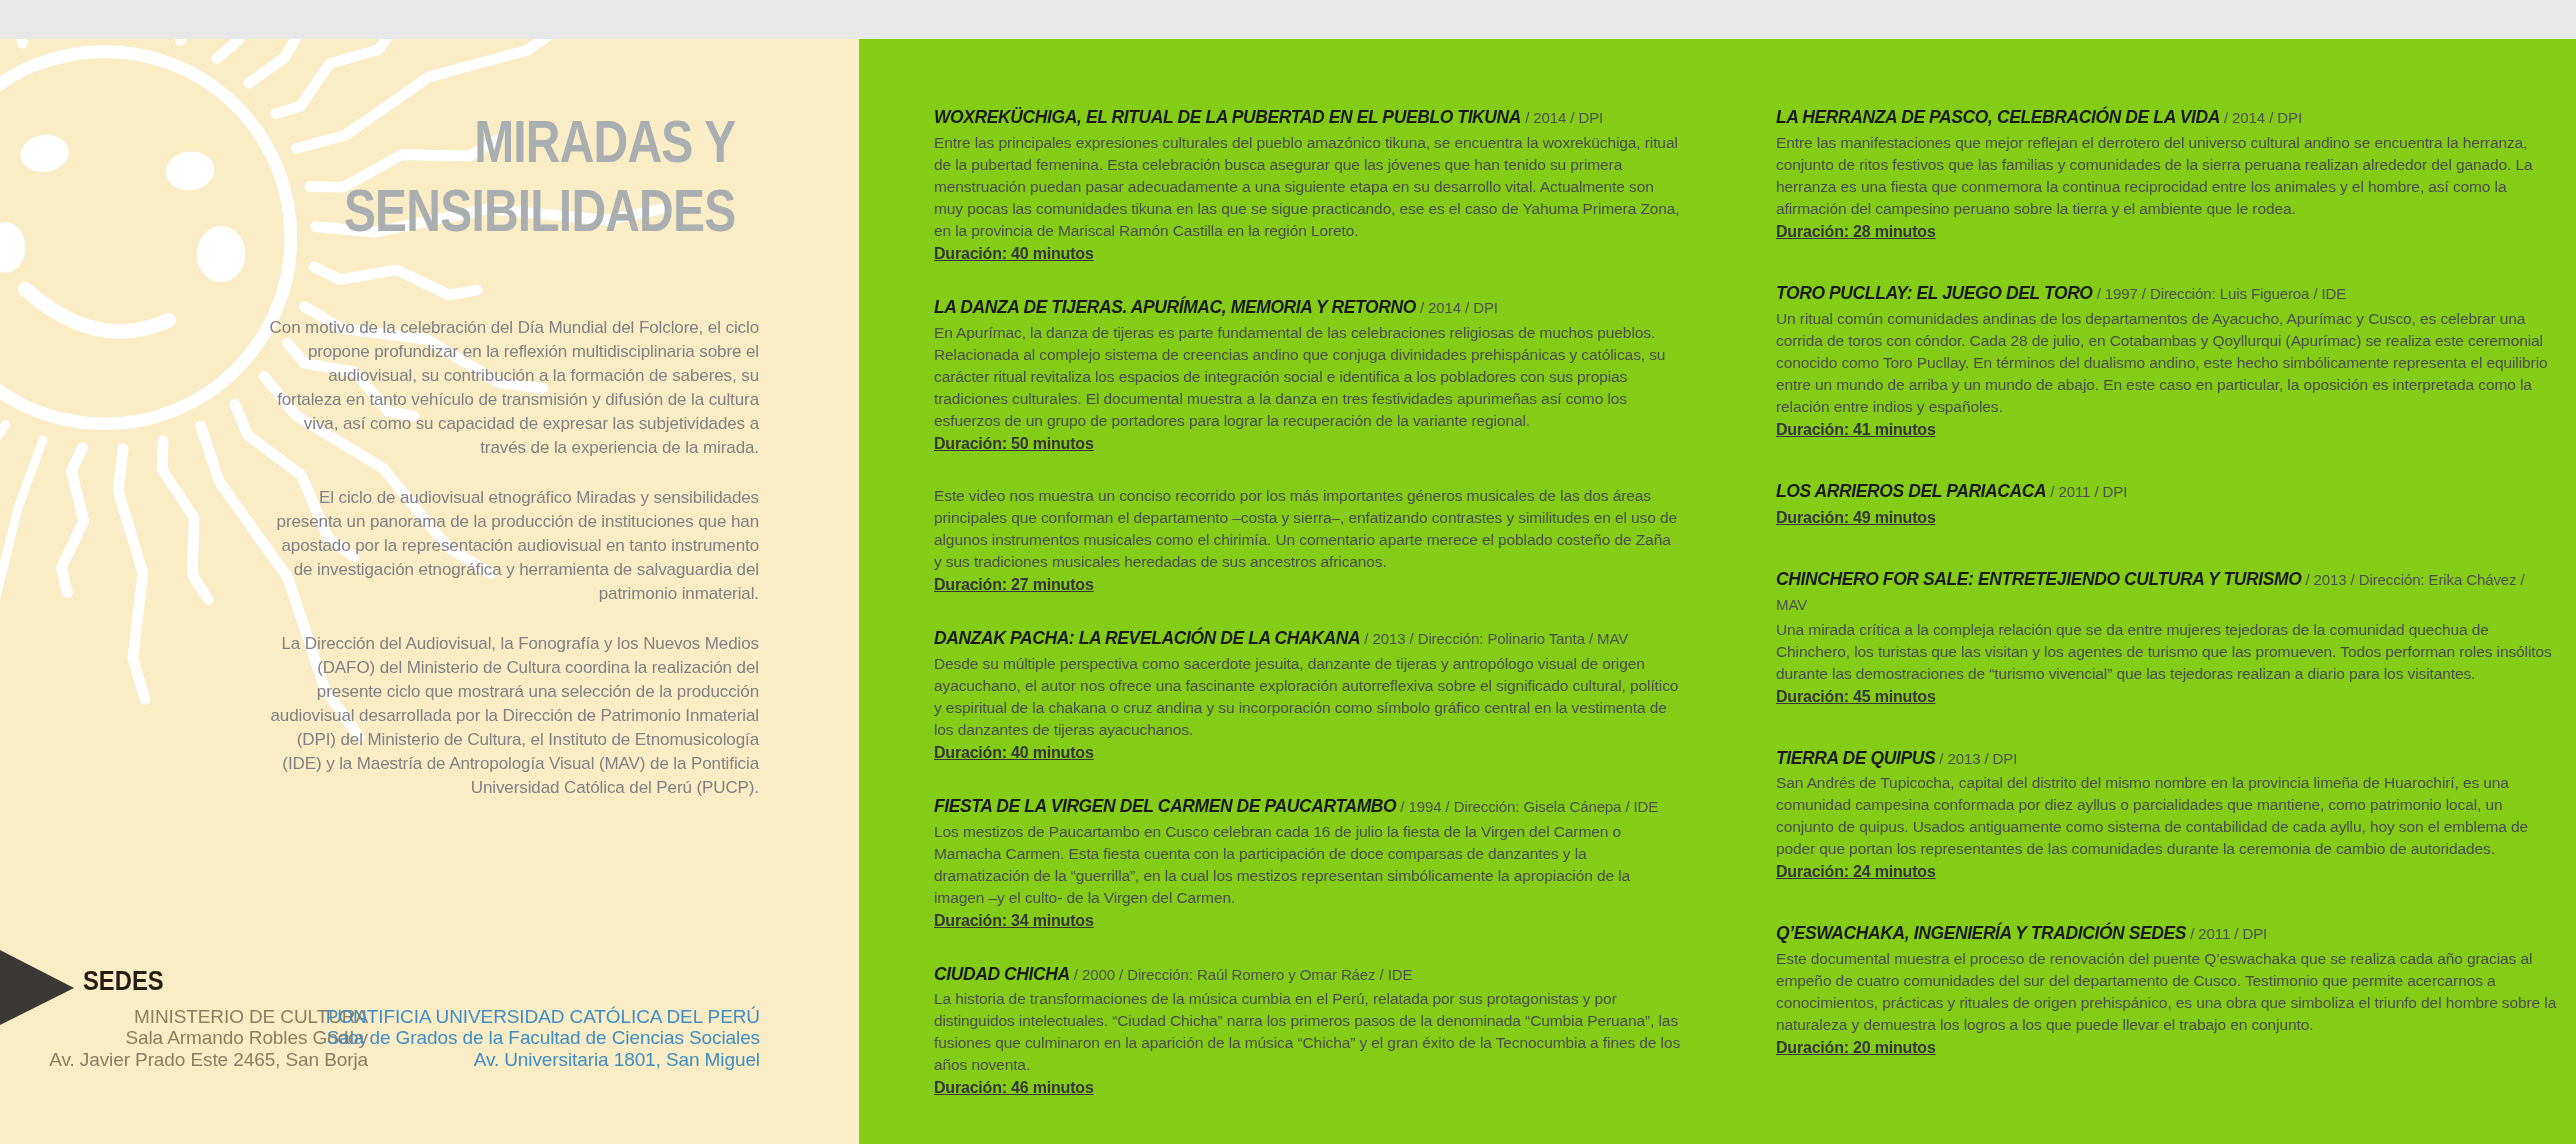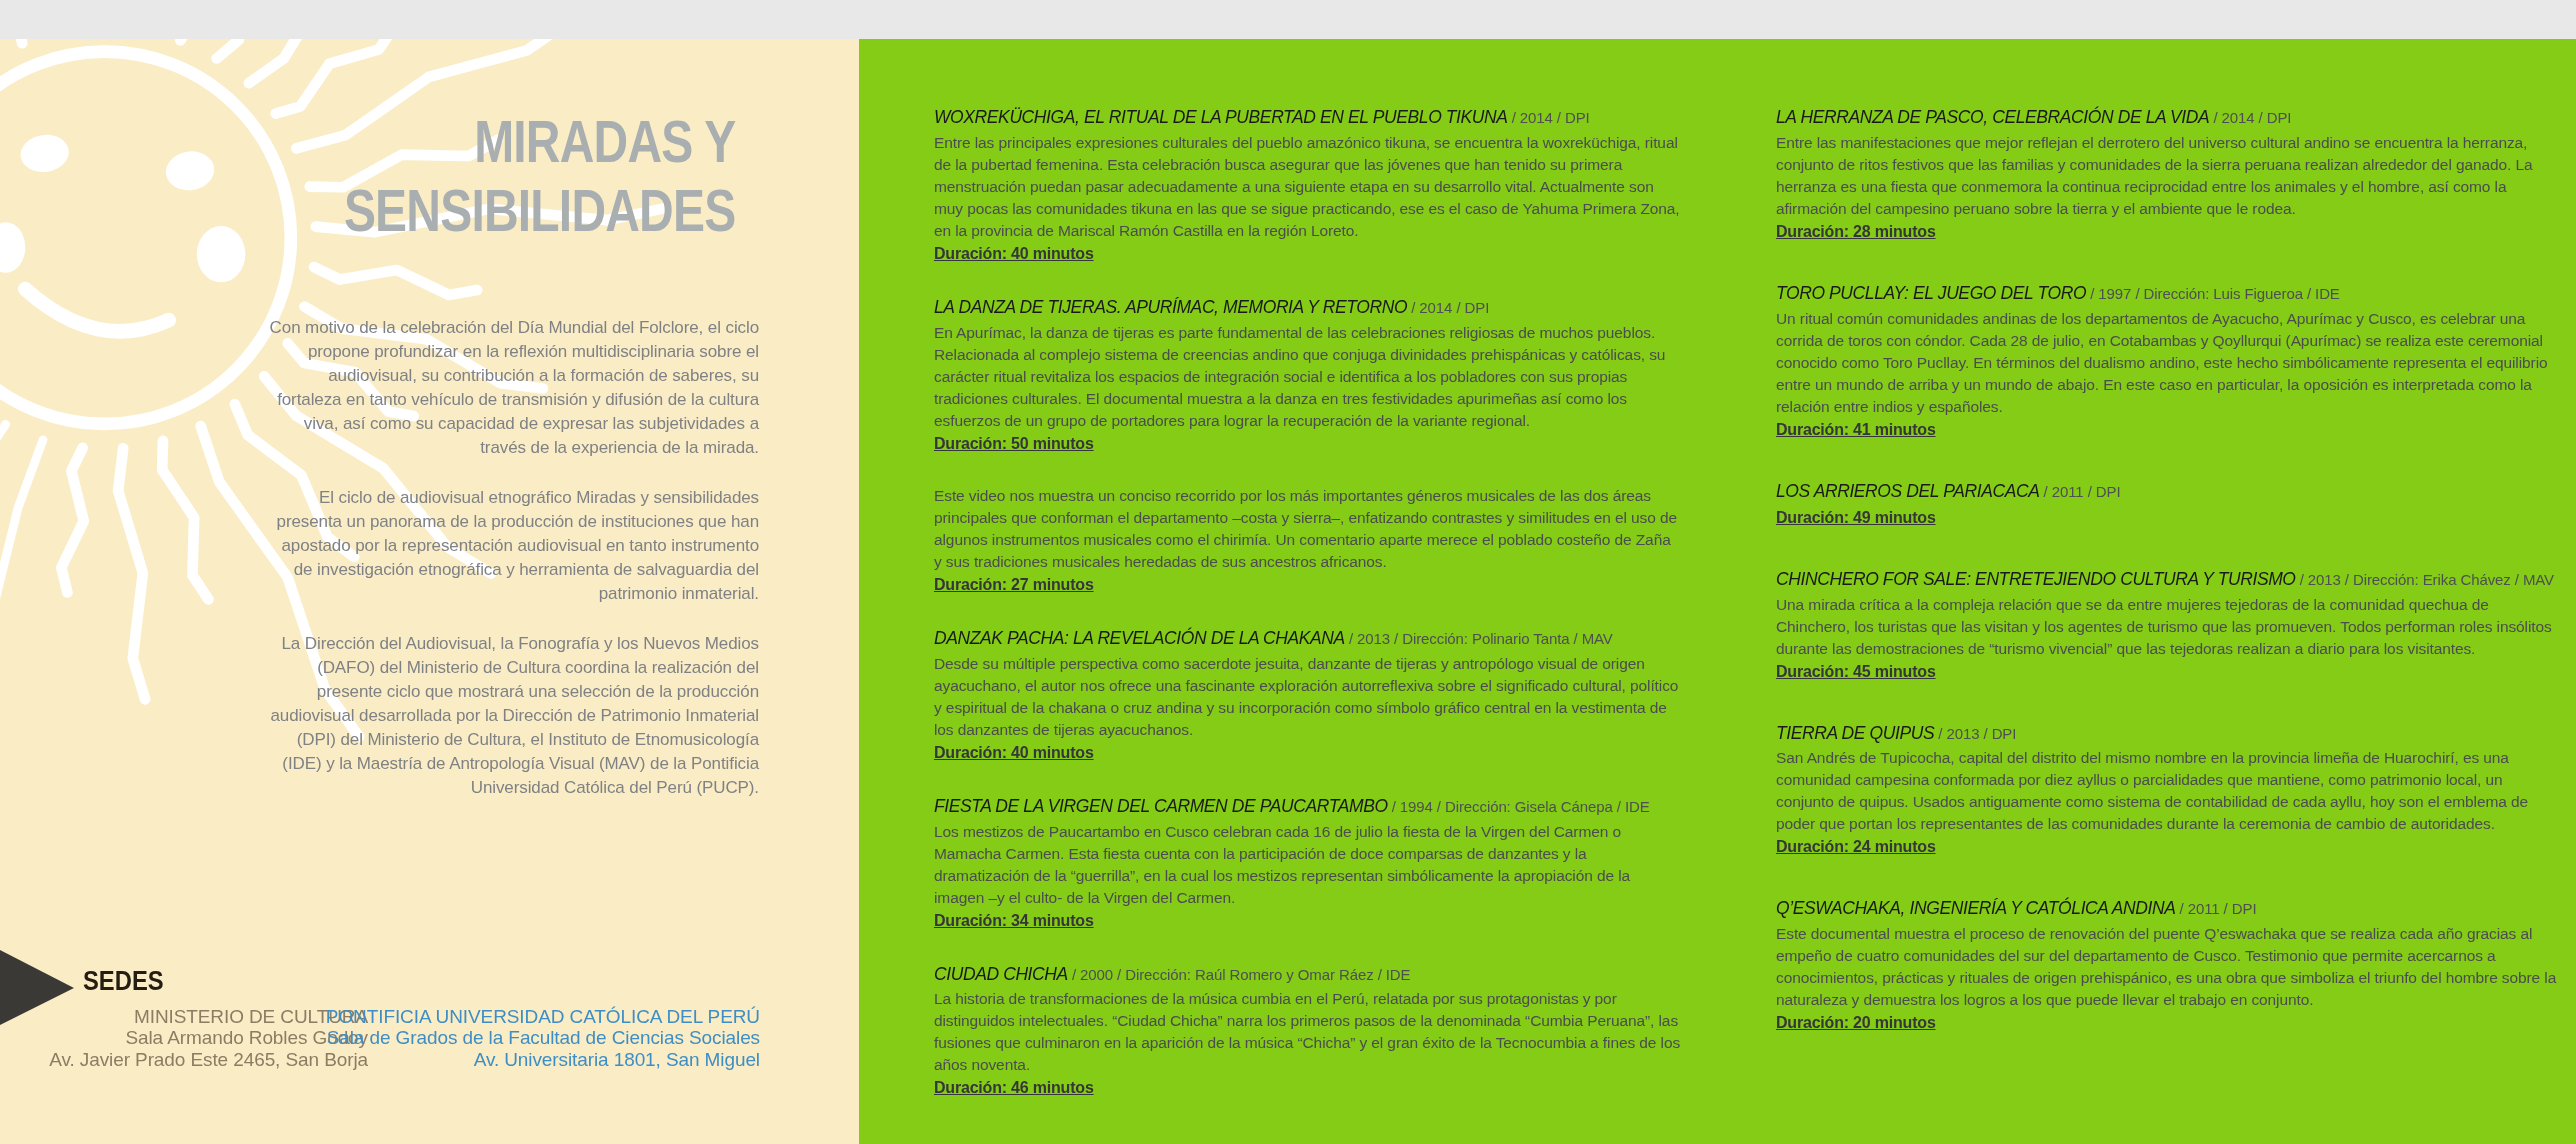--- a/index.html
+++ b/index.html
@@ -53,21 +53,21 @@
   
   .col{position:absolute;top:66px;}
   .col-mid{left:934px;width:748px;}
   .col-right{left:1776px;width:781px;}
   .entry{margin:0 0 30px 0;}
   .col-right .entry{margin-bottom:38px;}
   .entry-head{
     font-size:17.5px;line-height:25px;margin-bottom:1.9px;
     letter-spacing:-0.4px;
   }
-  .entry-title{font-weight:normal;font-style:italic;color:#1a1a1a;}
+  .entry-title{font-weight:bold;font-style:italic;color:#1a1a1a;}
   .entry-meta{font-weight:normal;font-style:normal;font-size:15px;color:#4e4f51;letter-spacing:-0.1px;}
   .entry-body{
     margin:0;font-size:15.5px;line-height:22px;color:#4b4c4e;
     letter-spacing:-0.1px;
   }
   .entry-dur{
     font-size:16px;line-height:23px;font-weight:bold;color:#353637;
     letter-spacing:-0.2px;
     text-decoration:underline;
   }
@@ -211,20 +211,20 @@
       <div class="entry-dur">Duración: 45 minutos</div>
     </div>
 
     <div class="entry">
       <div class="entry-head"><span class="entry-title">TIERRA DE QUIPUS</span><span class="entry-meta"> / 2013 / DPI</span></div>
       <p class="entry-body">San Andrés de Tupicocha, capital del distrito del mismo nombre en la provincia limeña de Huarochirí, es una comunidad campesina conformada por diez ayllus o parcialidades que mantiene, como patrimonio local, un conjunto de quipus. Usados antiguamente como sistema de contabilidad de cada ayllu, hoy son el emblema de poder que portan los representantes de las comunidades durante la ceremonia de cambio de autoridades.</p>
       <div class="entry-dur">Duración: 24 minutos</div>
     </div>
 
     <div class="entry">
-      <div class="entry-head"><span class="entry-title">Q’ESWACHAKA, INGENIERÍA Y CATÓLICA ANDINA</span><span class="entry-meta"> / 2011 / DPI</span></div>
+      <div class="entry-head"><span class="entry-title">Q’ESWACHAKA, INGENIERÍA Y TRADICIÓN SEDES</span><span class="entry-meta"> / 2011 / DPI</span></div>
       <p class="entry-body">Este documental muestra el proceso de renovación del puente Q’eswachaka que se realiza cada año gracias al empeño de cuatro comunidades del sur del departamento de Cusco. Testimonio que permite acercarnos a conocimientos, prácticas y rituales de origen prehispánico, es una obra que simboliza el triunfo del hombre sobre la naturaleza y demuestra los logros a los que puede llevar el trabajo en conjunto.</p>
       <div class="entry-dur">Duración: 20 minutos</div>
     </div>
 
   </div>
 </div>
 
 
 </body></html>

